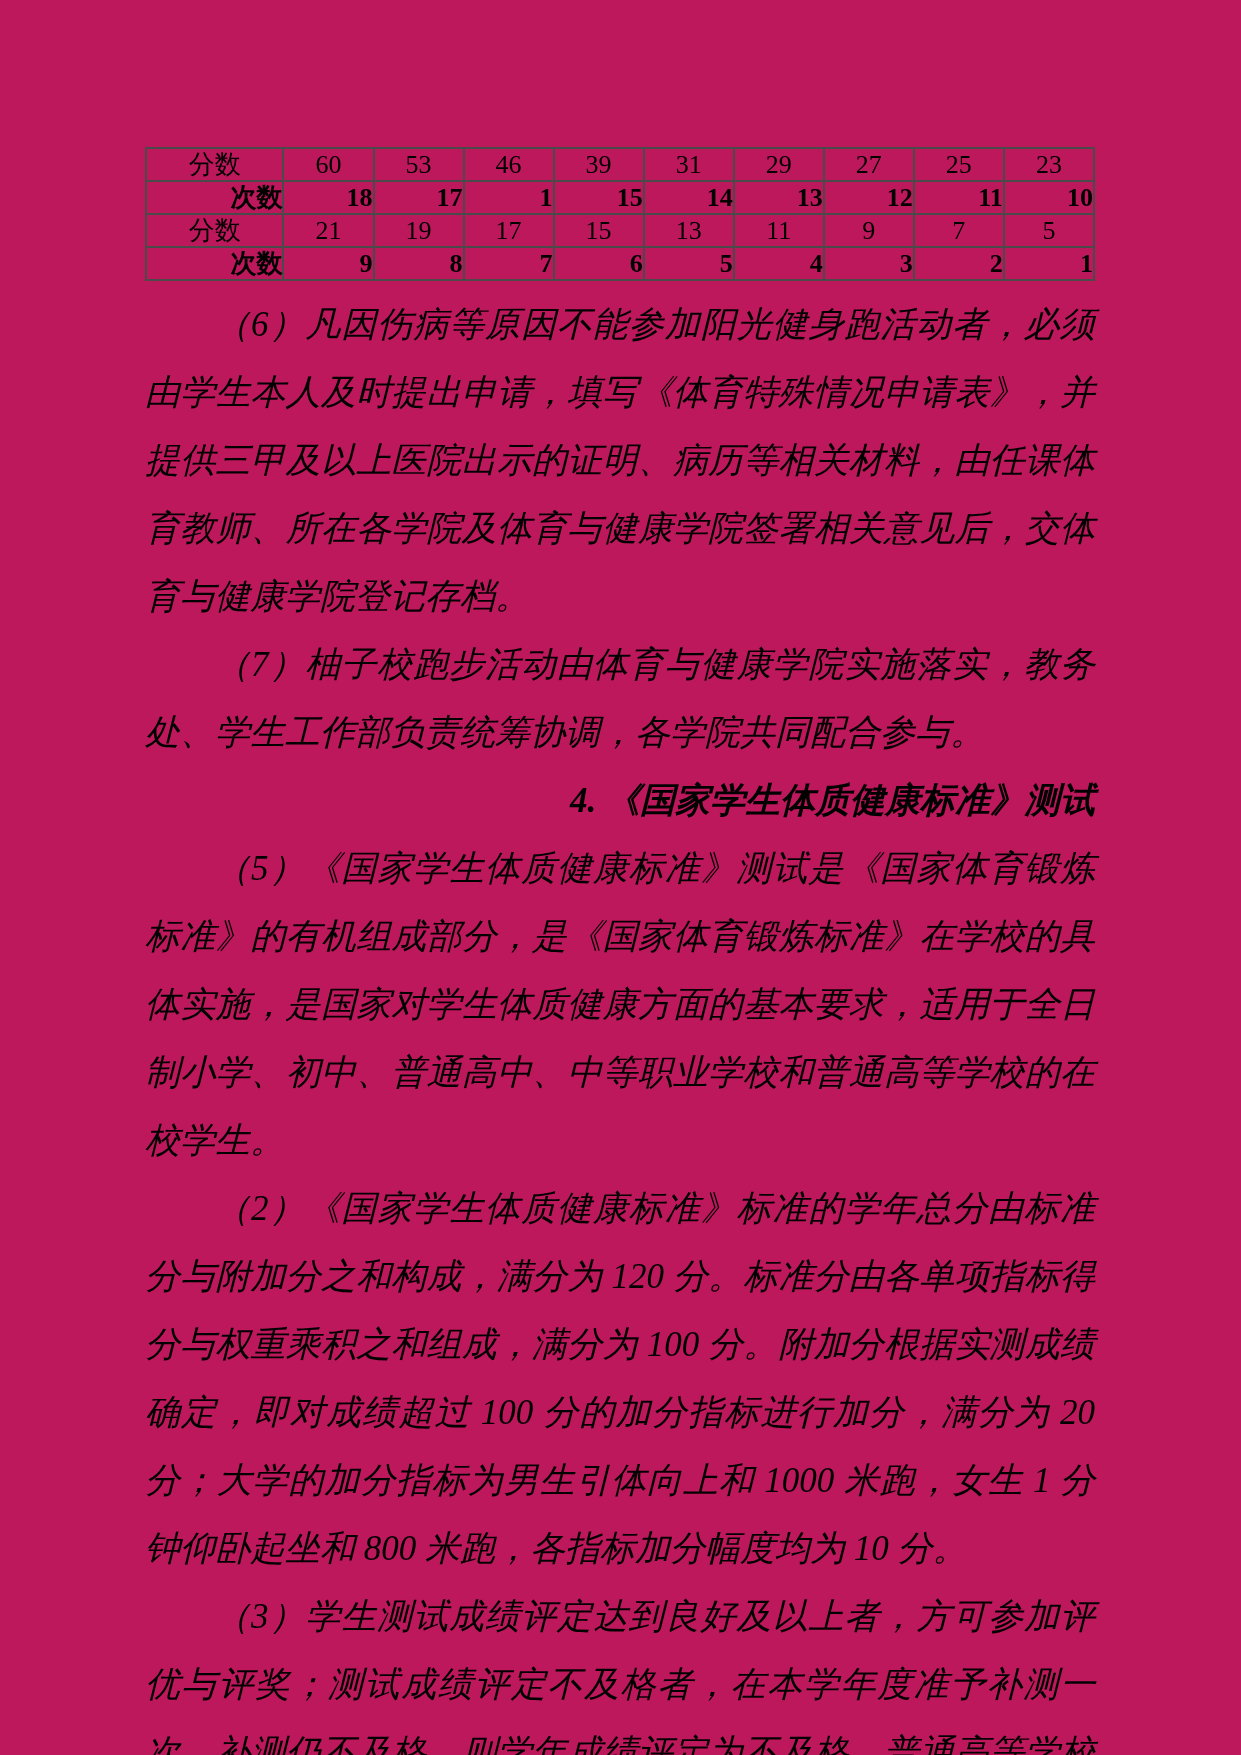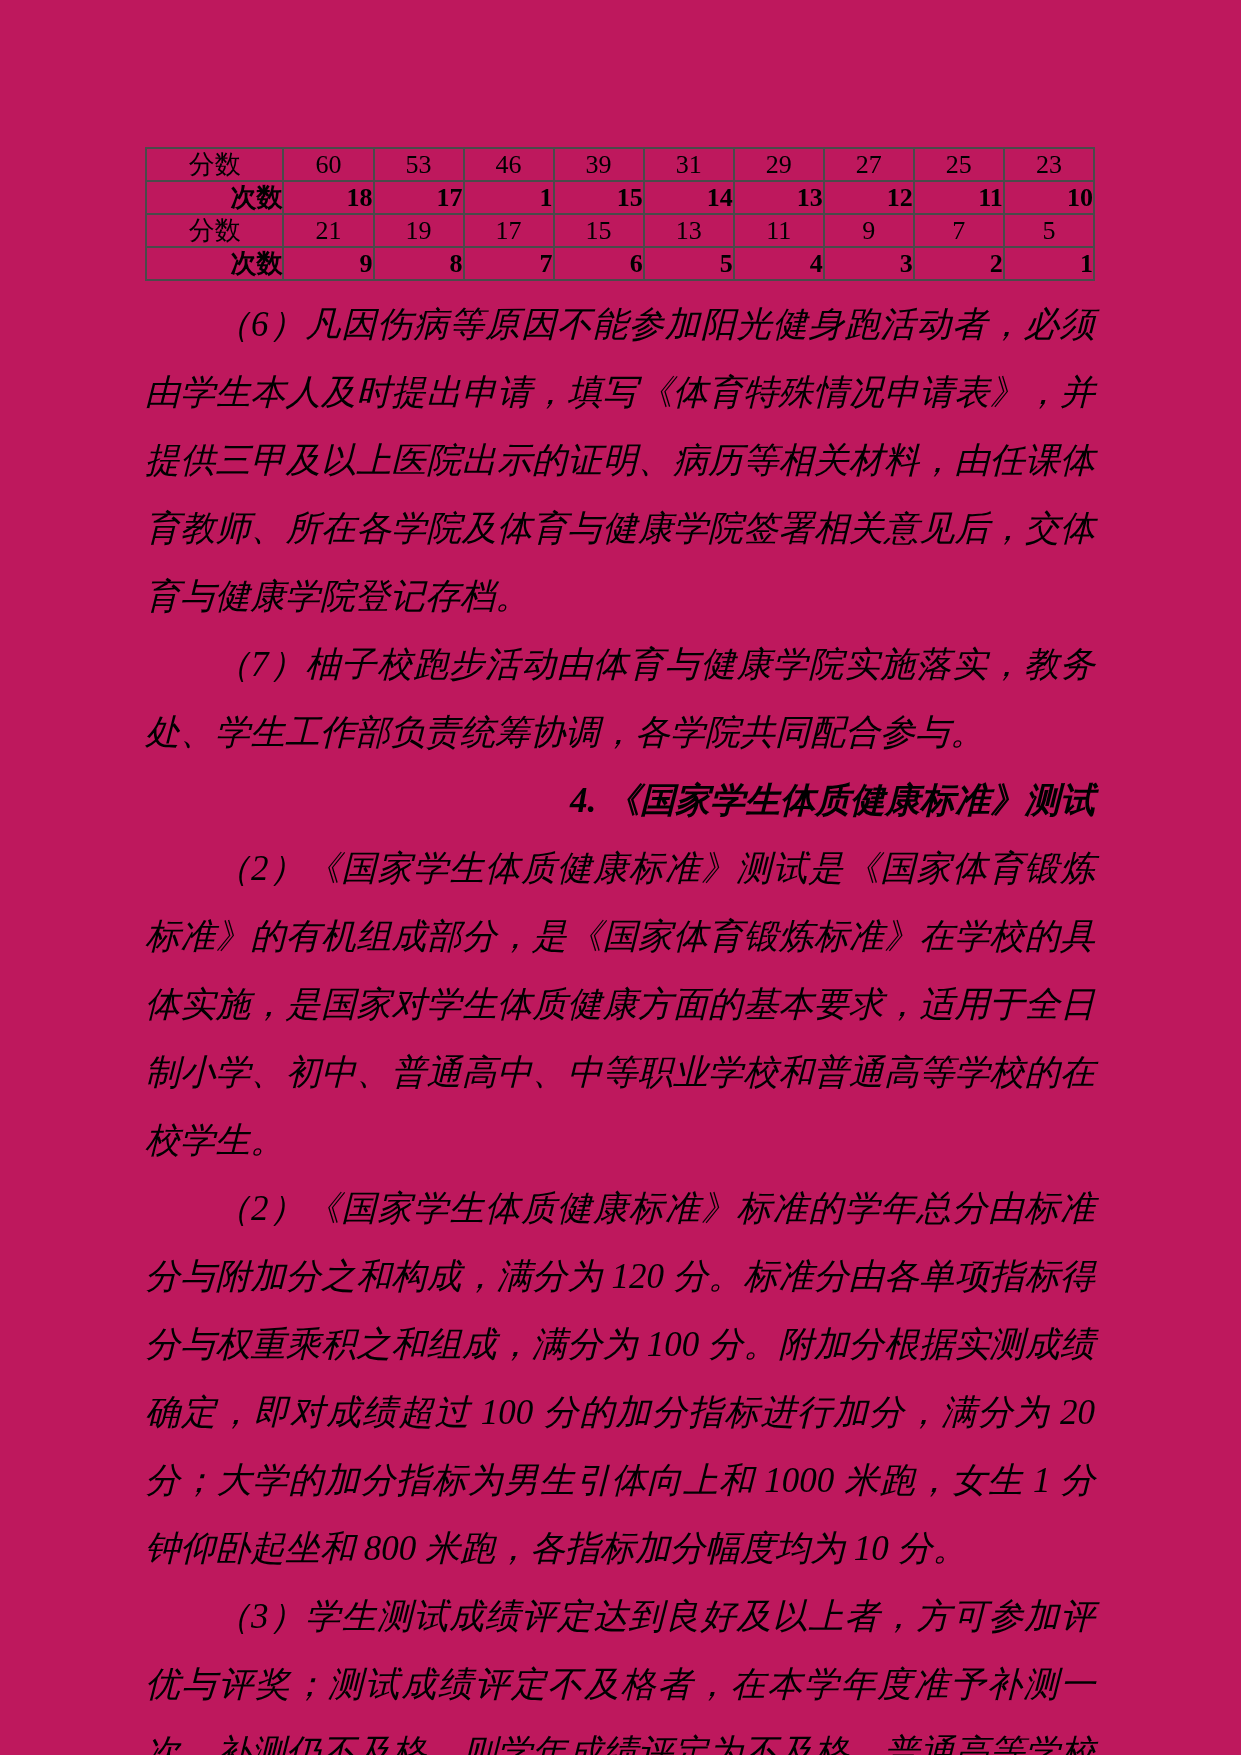--- a/index.html
+++ b/index.html
@@ -119,19 +119,19 @@
             <td>2</td>
             <td>1</td>
           </tr>
         </tbody>
     </table>
 
     <div class="paragraphs">
         <div class="para">（6）凡因伤病等原因不能参加阳光健身跑活动者，必须由学生本人及时提出申请，填写《体育特殊情况申请表》，并提供三甲及以上医院出示的证明、病历等相关材料，由任课体育教师、所在各学院及体育与健康学院签署相关意见后，交体育与健康学院登记存档。</div>
         <div class="para">（7）柚子校跑步活动由体育与健康学院实施落实，教务处、学生工作部负责统筹协调，各学院共同配合参与。</div>
         <div class="para heading">4. 《国家学生体质健康标准》测试</div>
-        <div class="para">（2）《国家学生体质健康标准》测试是《国家体育锻炼标准》的有机组成部分，是《国家体育锻炼标准》在学校的具体实施，是国家对学生体质健康方面的基本要求，适用于全日制小学、初中、普通高中、中等职业学校和普通高等学校的在校学生。</div>
+        <div class="para">（5）《国家学生体质健康标准》测试是《国家体育锻炼标准》的有机组成部分，是《国家体育锻炼标准》在学校的具体实施，是国家对学生体质健康方面的基本要求，适用于全日制小学、初中、普通高中、中等职业学校和普通高等学校的在校学生。</div>
         <div class="para">（2）《国家学生体质健康标准》标准的学年总分由标准分与附加分之和构成，满分为 120 分。标准分由各单项指标得分与权重乘积之和组成，满分为 100 分。附加分根据实测成绩确定，即对成绩超过 100 分的加分指标进行加分，满分为 20 分；大学的加分指标为男生引体向上和 1000 米跑，女生 1 分钟仰卧起坐和 800 米跑，各指标加分幅度均为 10 分。</div>
         <div class="para">（3）学生测试成绩评定达到良好及以上者，方可参加评优与评奖；测试成绩评定不及格者，在本学年度准予补测一次，补测仍不及格，则学年成绩评定为不及格。普通高等学校学生毕业时，《标准》测试的成绩达不到 50 分者按结业或肄业处理。</div>
       </div>
 
   </div>
 </div>
 
 </body></html>

